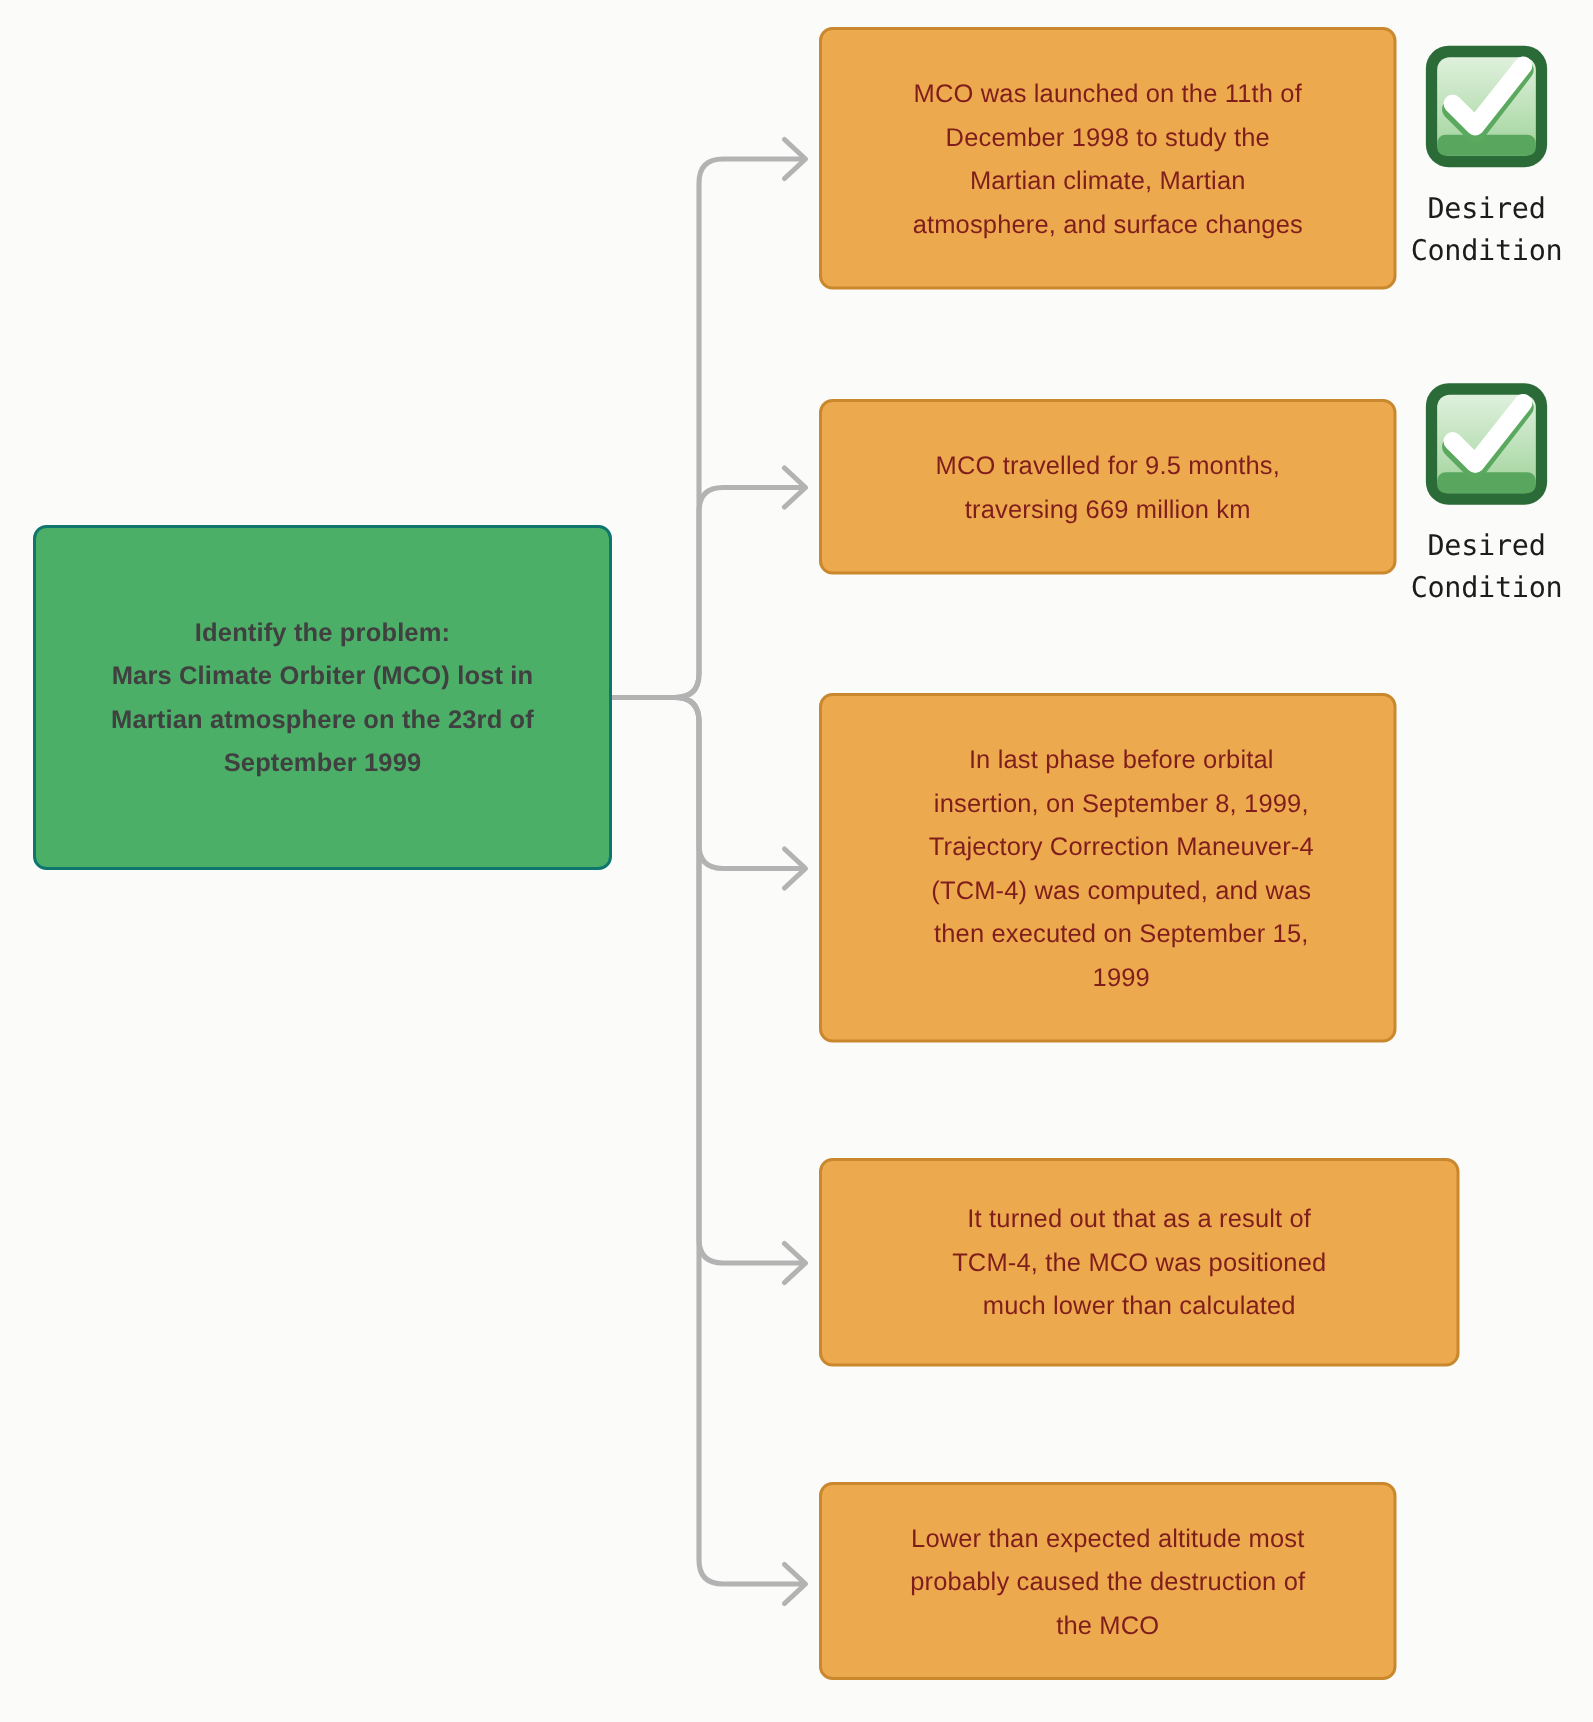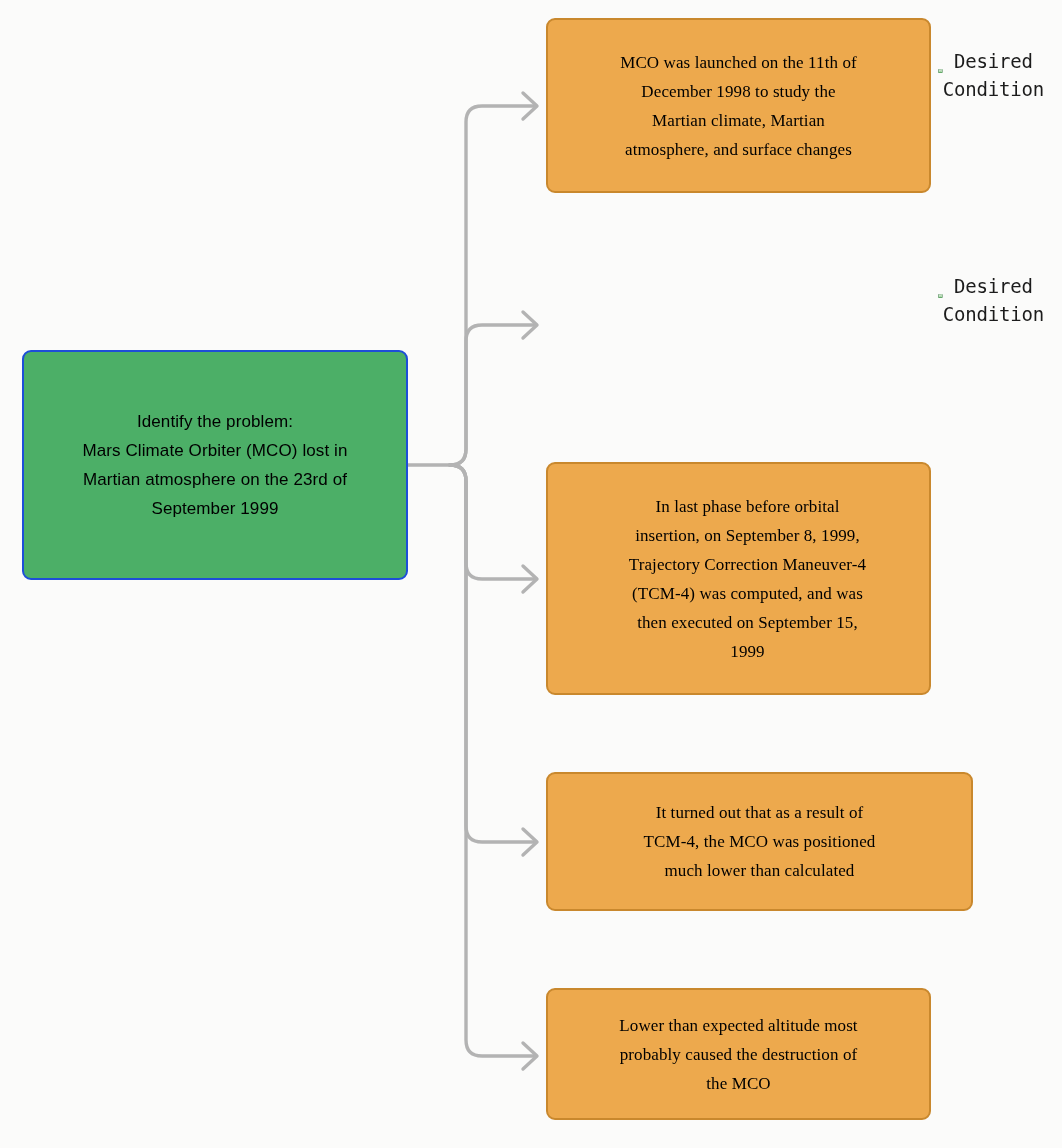--- a/index.html
+++ b/index.html
@@ -40,44 +40,44 @@
     display: flex;
     align-items: center;
     justify-content: center;
     text-align: center;
     border-radius: 9px;
     white-space: pre-line;
   }
 
   .node-root {
     background: #4caf67;
-    border: 2px solid #1d4ed8;
-    color: #000000;
+    border: 2px solid #0f766e;
+    color: #404040;
     font-size: 17px;
     line-height: 29px;
     letter-spacing: 0.1px;
+    font-weight: bold;
   }
 
   .node-step {
     background: #eda94d;
     border: 2px solid #c9882d;
-    color: #000000;
+    color: #7f1d1d;
     font-size: 17px;
     line-height: 29px;
     letter-spacing: 0.1px;
     padding: 0 14px;
-    font-family: Liberation Serif, serif;
   }
 
   
   .marker {
     position: absolute;
     width: 106px;
     display: flex;
-    flex-direction: row;
+    flex-direction: column;
     align-items: center;
   }
   .marker-icon {
     width: 94px;
     height: 94px;
     display: block;
   }
   .marker-label {
     margin-top: 7px;
     font-family: "DejaVu Sans Mono", monospace;
@@ -120,20 +120,22 @@
   <div class="node node-root" style="left:22px; top:350px; width:386px; height:230px;">Identify the problem:
 Mars Climate Orbiter (MCO) lost in
 Martian atmosphere on the 23rd of
 September 1999</div>
 
   <div class="node node-step" style="left:546px; top:18px; width:385px; height:175px;">MCO was launched on the 11th of
 December 1998 to study the
 Martian climate, Martian
 atmosphere, and surface changes</div>
 
+  <div class="node node-step" style="left:546px; top:266px; width:385px; height:117px;">MCO travelled for 9.5 months,
+traversing 669 million km</div>
 
   <div class="node node-step" style="left:546px; top:462px; width:385px; height:233px;padding-left:32px;">In last phase before orbital
 insertion, on September 8, 1999,
 Trajectory Correction Maneuver-4
 (TCM-4) was computed, and was
 then executed on September 15,
 1999</div>
 
   <div class="node node-step" style="left:546px; top:772px; width:427px; height:139px;">It turned out that as a result of
 TCM-4, the MCO was positioned

